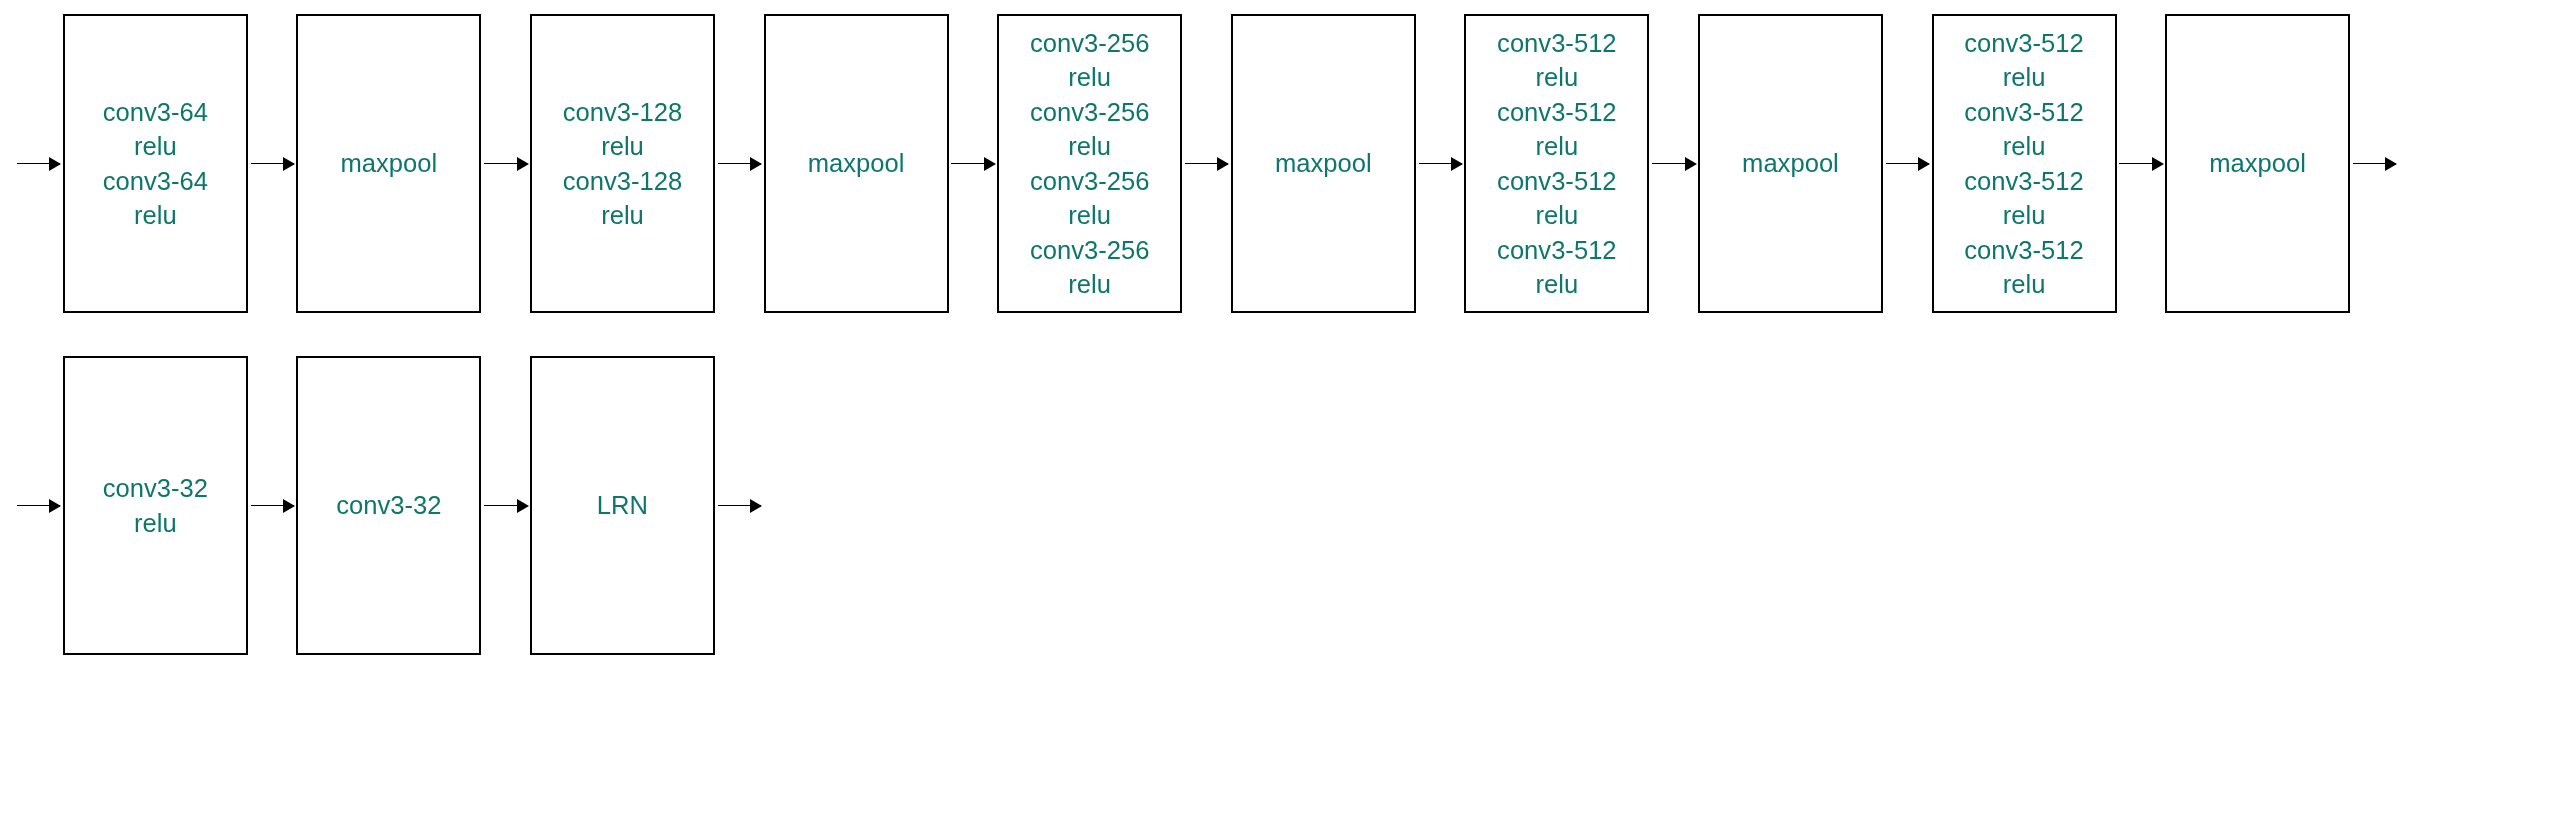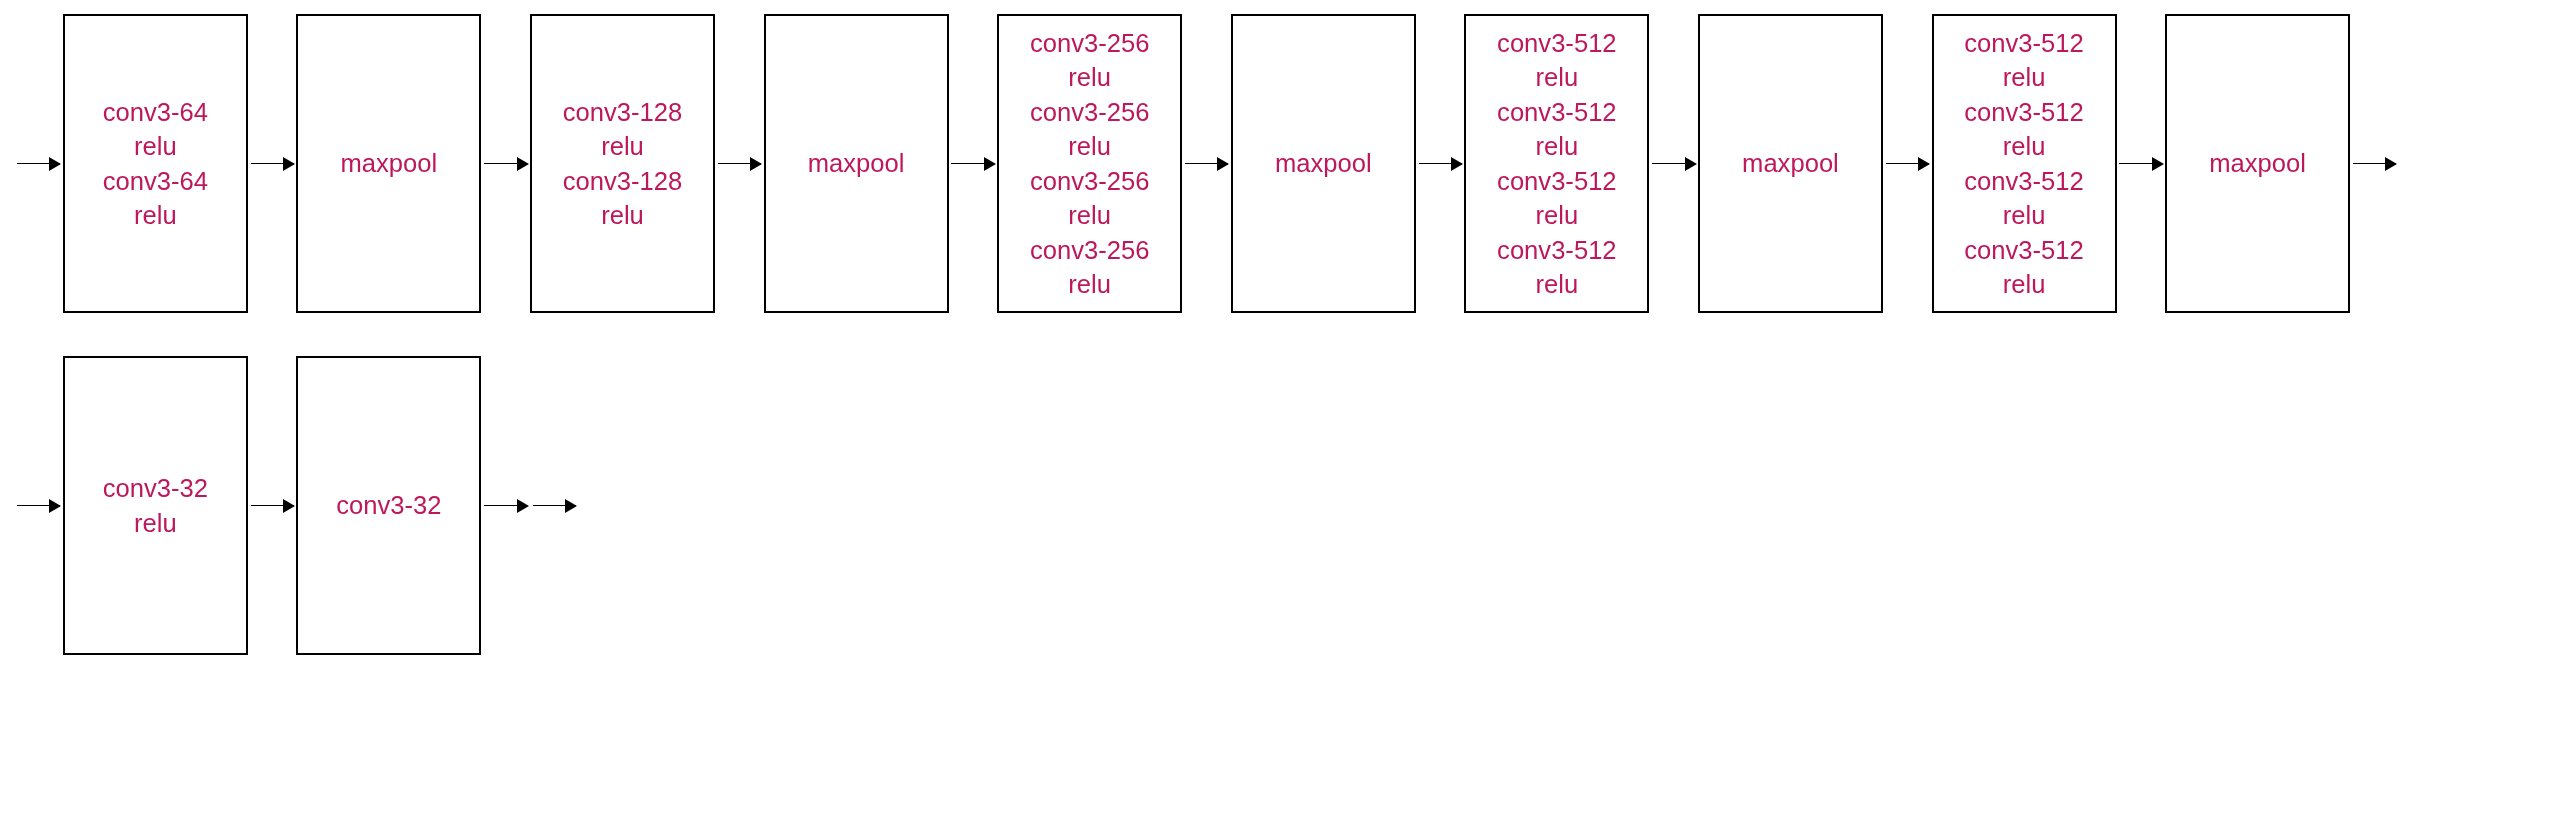--- a/index.html
+++ b/index.html
@@ -44,21 +44,21 @@
     display: flex;
     flex-direction: column;
     justify-content: center;
     align-items: center;
     text-align: center;
     flex-shrink: 0;
   }
   .block .line {
     font-size: 25.6px;
     line-height: 1.35;
-    color: #be185d;
+    color: #0f766e;
   }
 </style>
 </head>
 <body>
 
 <div class="row">
   <div class="arrow"></div>
   <div class="block">
     <span class="line">conv3-64</span>
     <span class="line">relu</span>
@@ -132,15 +132,18 @@
   <div class="arrow"></div>
   <div class="block">
     <span class="line">conv3-32</span>
     <span class="line">relu</span>
   </div>
   <div class="arrow"></div>
   <div class="block">
     <span class="line">conv3-32</span>
   </div>
   <div class="arrow"></div>
+  <div class="block">
+    <span class="line">LRN</span>
+  </div>
   <div class="arrow"></div>
 </div>
 
 
 </body></html>

